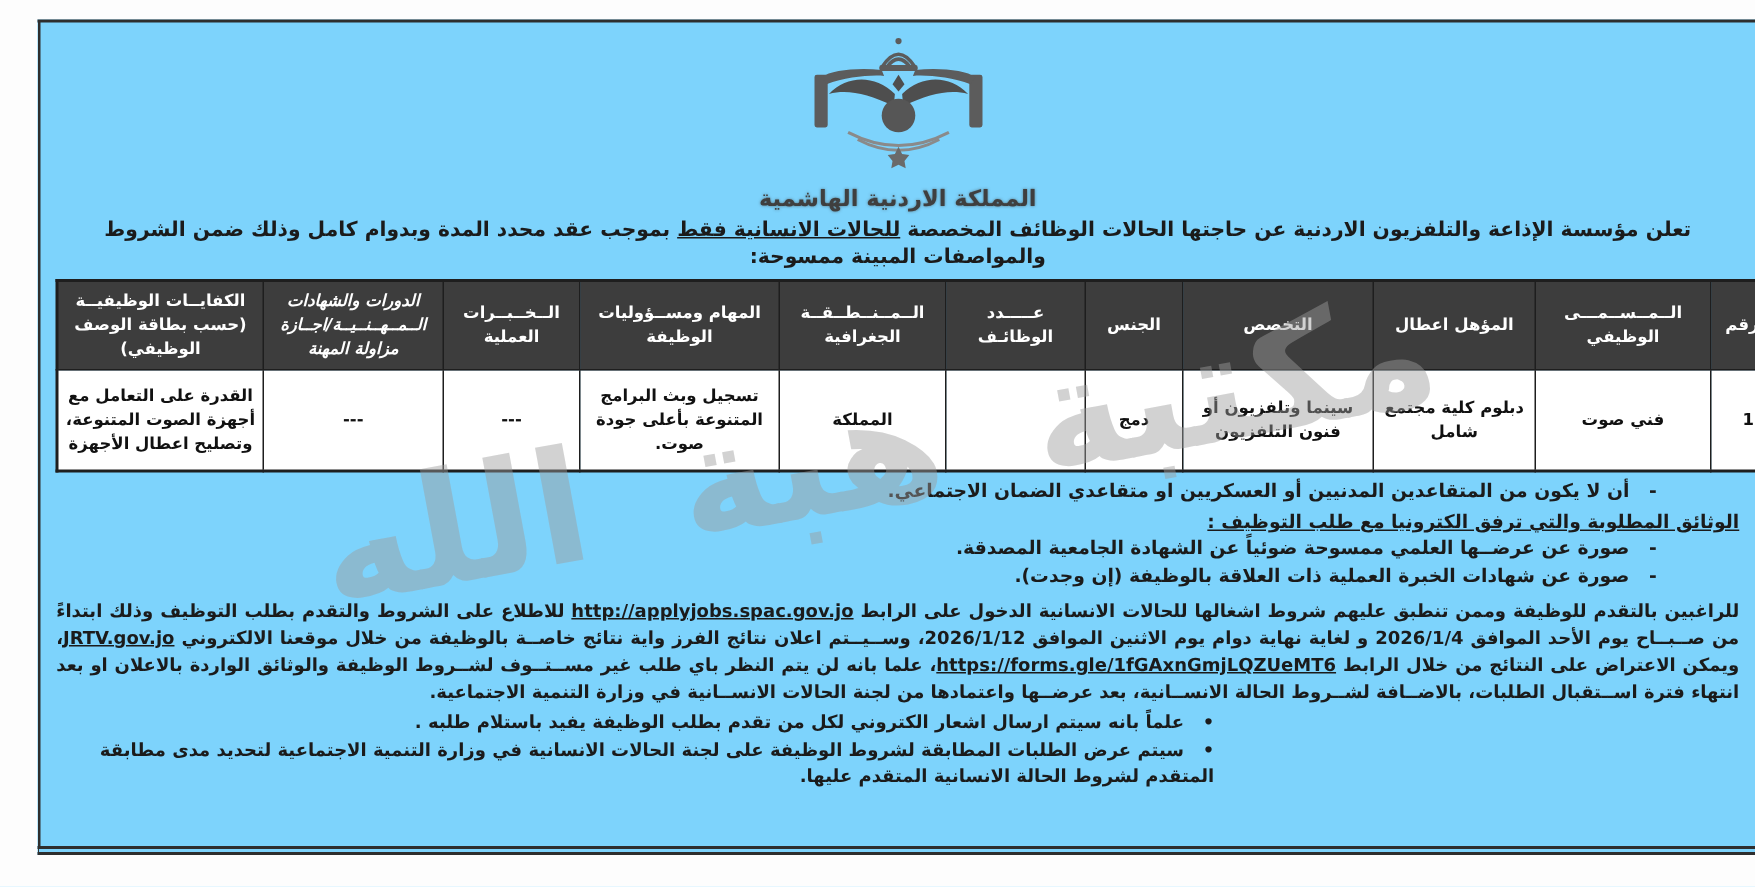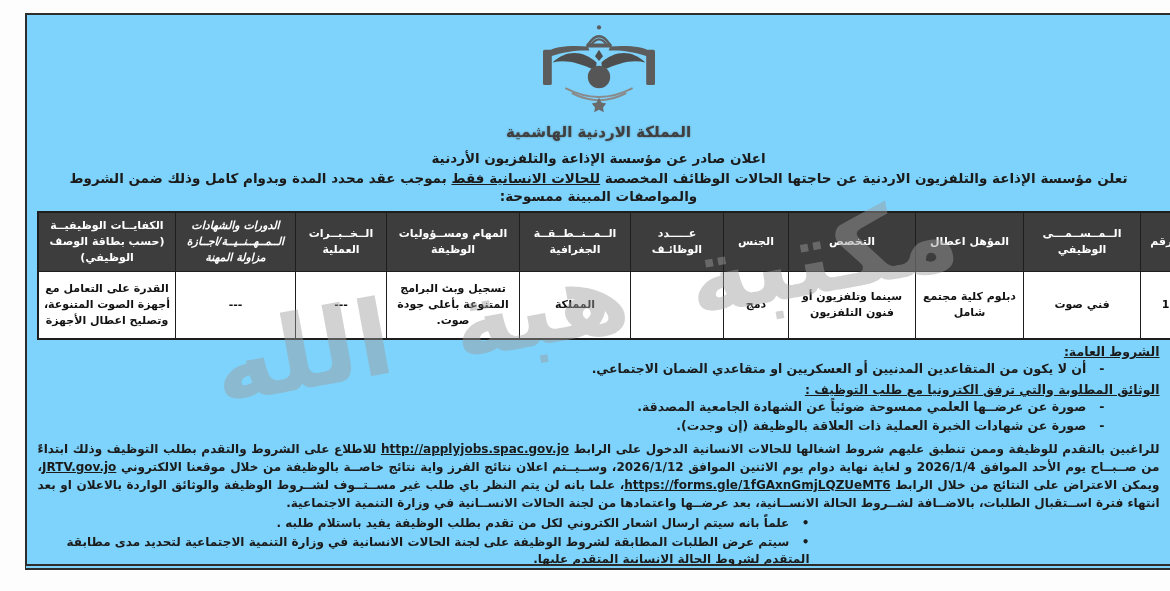--- a/index.html
+++ b/index.html
@@ -122,21 +122,20 @@
         <g fill="none" stroke="#8a8a8a" stroke-width="2.5">
           <path d="M58,84 Q100,106 142,84"></path>
           <path d="M66,90 Q100,108 134,90"></path>
         </g>
         <path d="M100,96 l3,6 6,1 -4,5 1,6 -6,-3 -6,3 1,-6 -4,-5 6,-1 z" fill="#6a6a6a"></path>
       </svg>
       <div class="emblem-caption">المملكة الاردنية الهاشمية</div>
     </div>
 
     <div class="intro">
-      <div class="intro-title">اعلان صادر عن مؤسسة الإذاعة والتلفزيون الأردنية</div>
       <div class="intro-line2"><span>تعلن مؤسسة الإذاعة والتلفزيون الاردنية عن حاجتها الحالات الوظائف المخصصة </span><span class="u">للحالات الانسانية فقط</span><span> بموجب عقد محدد المدة وبدوام كامل وذلك ضمن الشروط</span></div>
       <div class="intro-line3">والمواصفات المبينة ممسوحة:</div>
     </div>
 
     <table class="jobs">
       <thead>
         <tr>
             <th style="width: 45px;">الرقم</th>
             <th style="width: 112px;">الــمــســمـــى الوظيفي</th>
             <th style="width: 103px;">المؤهل اعطال</th>
@@ -161,21 +160,20 @@
             <td>المملكة</td>
             <td>تسجيل وبث البرامج المتنوعة بأعلى جودة صوت.</td>
             <td>---</td>
             <td>---</td>
             <td>القدرة على التعامل مع أجهزة الصوت المتنوعة، وتصليح اعطال الأجهزة</td>
           </tr>
       </tbody>
     </table>
 
     <div class="sections">
-      <div class="sec-heading">الشروط العامة:</div>
       <div>
           <div class="dash-item">أن لا يكون من المتقاعدين المدنيين أو العسكريين او متقاعدي الضمان الاجتماعي.</div>
         </div>
 
       <div class="sec-heading">الوثائق المطلوبة  والتي ترفق الكترونيا مع طلب التوظيف :</div>
       <div>
           <div class="dash-item">صورة عن عرضــها العلمي ممسوحة ضوئياً عن الشهادة الجامعية المصدقة.</div>
           <div class="dash-item">صورة عن شهادات الخبرة العملية ذات العلاقة بالوظيفة  (إن وجدت).</div>
         </div>
 

